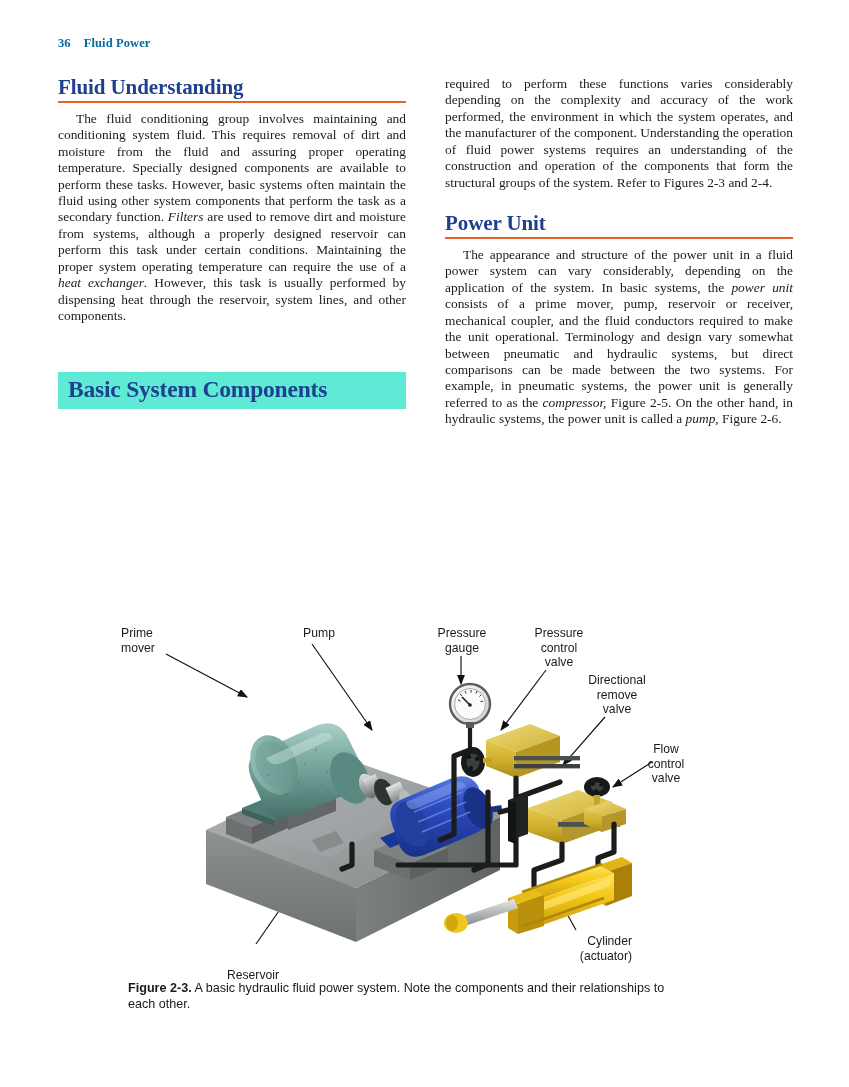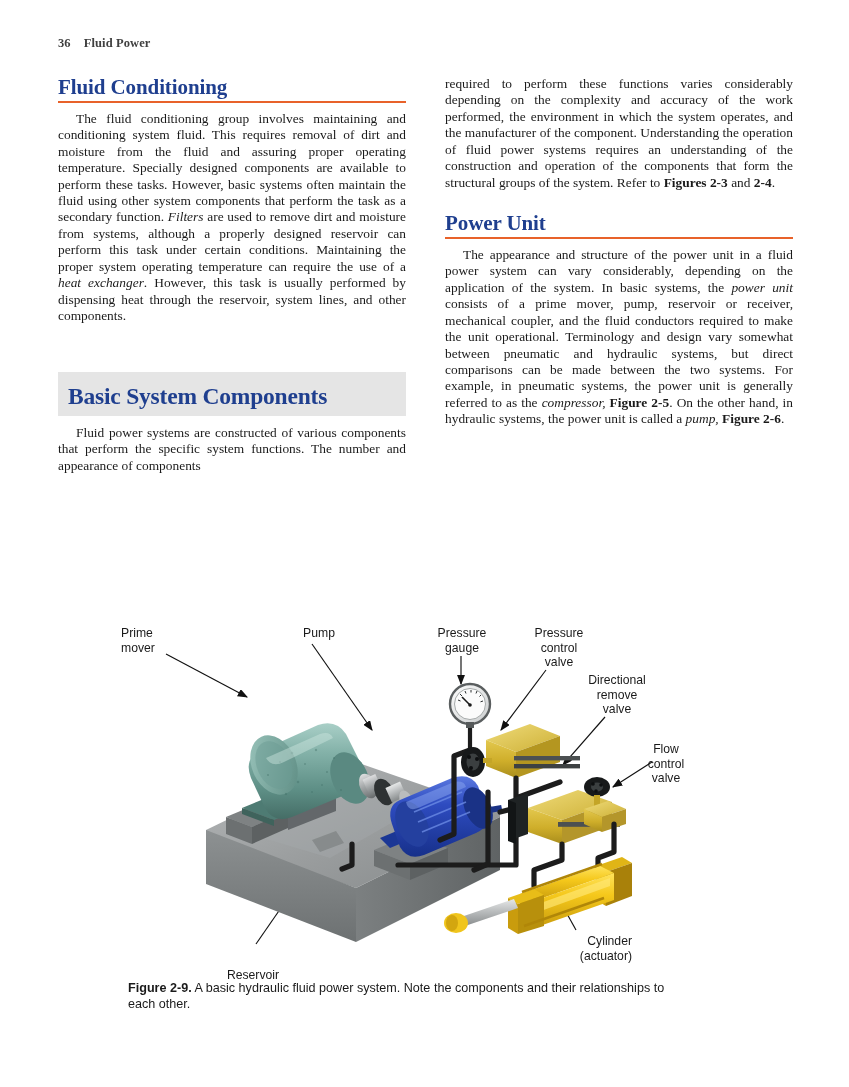--- a/index.html
+++ b/index.html
@@ -17,21 +17,21 @@
   }
 
   
   .running-head {
     position: absolute;
     left: 58px;
     top: 36px;
     font-family: "Liberation Serif", serif;
     font-size: 12.5px;
     font-weight: bold;
-    color: #404040;
+    color: #0369a1;
     letter-spacing: 0.1px;
   }
   .running-head .pagenum { margin-right: 13px; font-weight: bold; }
 
   
   .columns {
     position: absolute;
     left: 58px;
     top: 76px;
     width: 735px;
@@ -66,27 +66,27 @@
     line-height: 16.45px;
     color: #1a1a1a;
     margin: 0 0 0 0;
     text-align: justify;
     text-indent: 18px;
     hyphens: auto;
     -webkit-hyphens: auto;
   }
   p.body.noindent { text-indent: 0; }
   p.body i  { font-style: italic; font-weight: normal; }
-  p.body b  { font-weight: bold; }
+  p.body b  { font-weight: normal; }
 
   
   .banner {
     margin: 47px 0 0 0;
-    background: #e5e5e5;
-    padding: 12px 10px 7px 10px;
+    background: #5eead4;
+    padding: 5px 10px 7px 10px;
     box-sizing: border-box;
     width: 100%;
   }
   .banner h2 {
     font-family: "Liberation Serif", serif;
     font-size: 23.5px;
     font-weight: bold;
     color: #1f3f8f;
     margin: 0;
     line-height: 1.08;
@@ -134,32 +134,29 @@
 <div class="page">
 
   <div class="running-head">
     <span class="pagenum">36</span><span>Fluid Power</span>
   </div>
 
   <div class="columns">
 
     <div class="col left">
 
-      <h2 class="section-head">Fluid Conditioning</h2>
+      <h2 class="section-head">Fluid Understanding</h2>
       <div class="head-rule"></div>
 
       <p class="body"><span>The fluid conditioning group involves maintaining and conditioning system fluid. This requires removal of dirt and moisture from the fluid and assuring proper operating temperature. Specially designed components are available to perform these tasks. However, basic systems often maintain the fluid using other system components that perform the task as a secondary function. </span><i>Filters</i><span> are used to remove dirt and moisture from systems, although a properly designed reservoir can perform this task under certain conditions. Maintaining the proper system operating temperature can require the use of a </span><i>heat exchanger</i><span>. However, this task is usually performed by dispensing heat through the reservoir, system lines, and other components.</span></p>
 
       <div class="banner">
         <h2>Basic System Components</h2>
       </div>
 
-      <div class="banner-body">
-        <p class="body">Fluid power systems are constructed of various components that perform the specific system functions. The number and appearance of components</p>
-      </div>
 
     </div>
 
     <div class="col right">
 
       <p class="body noindent"><span>required to perform these functions varies considerably depending on the complexity and accuracy of the work performed, the environment in which the system operates, and the manufacturer of the component. Understanding the operation of fluid power systems requires an understanding of the construction and operation of the components that form the structural groups of the system. Refer to </span><b>Figures 2-3</b><span> and </span><b>2-4</b><span>.</span></p>
 
       <div class="spacer-power"></div>
 
       <h2 class="section-head">Power Unit</h2>
@@ -447,16 +444,16 @@
         <polygon points="458,306 514,287 518,296 462,315" fill="url(#gRod)"></polygon>
 
         <ellipse cx="456" cy="311" rx="12" ry="10" fill="#f0c51c"></ellipse>
         <ellipse cx="452" cy="311" rx="6" ry="8" fill="#d3a60f"></ellipse>
       </g>
 
     </svg>
   </div>
 
   <div class="fig-caption">
-    <b>Figure 2-9.</b><span> A basic hydraulic fluid power system. Note the components and their relationships to each other.</span>
+    <b>Figure 2-3.</b><span> A basic hydraulic fluid power system. Note the components and their relationships to each other.</span>
   </div>
 
 </div>
 
 </body></html>

